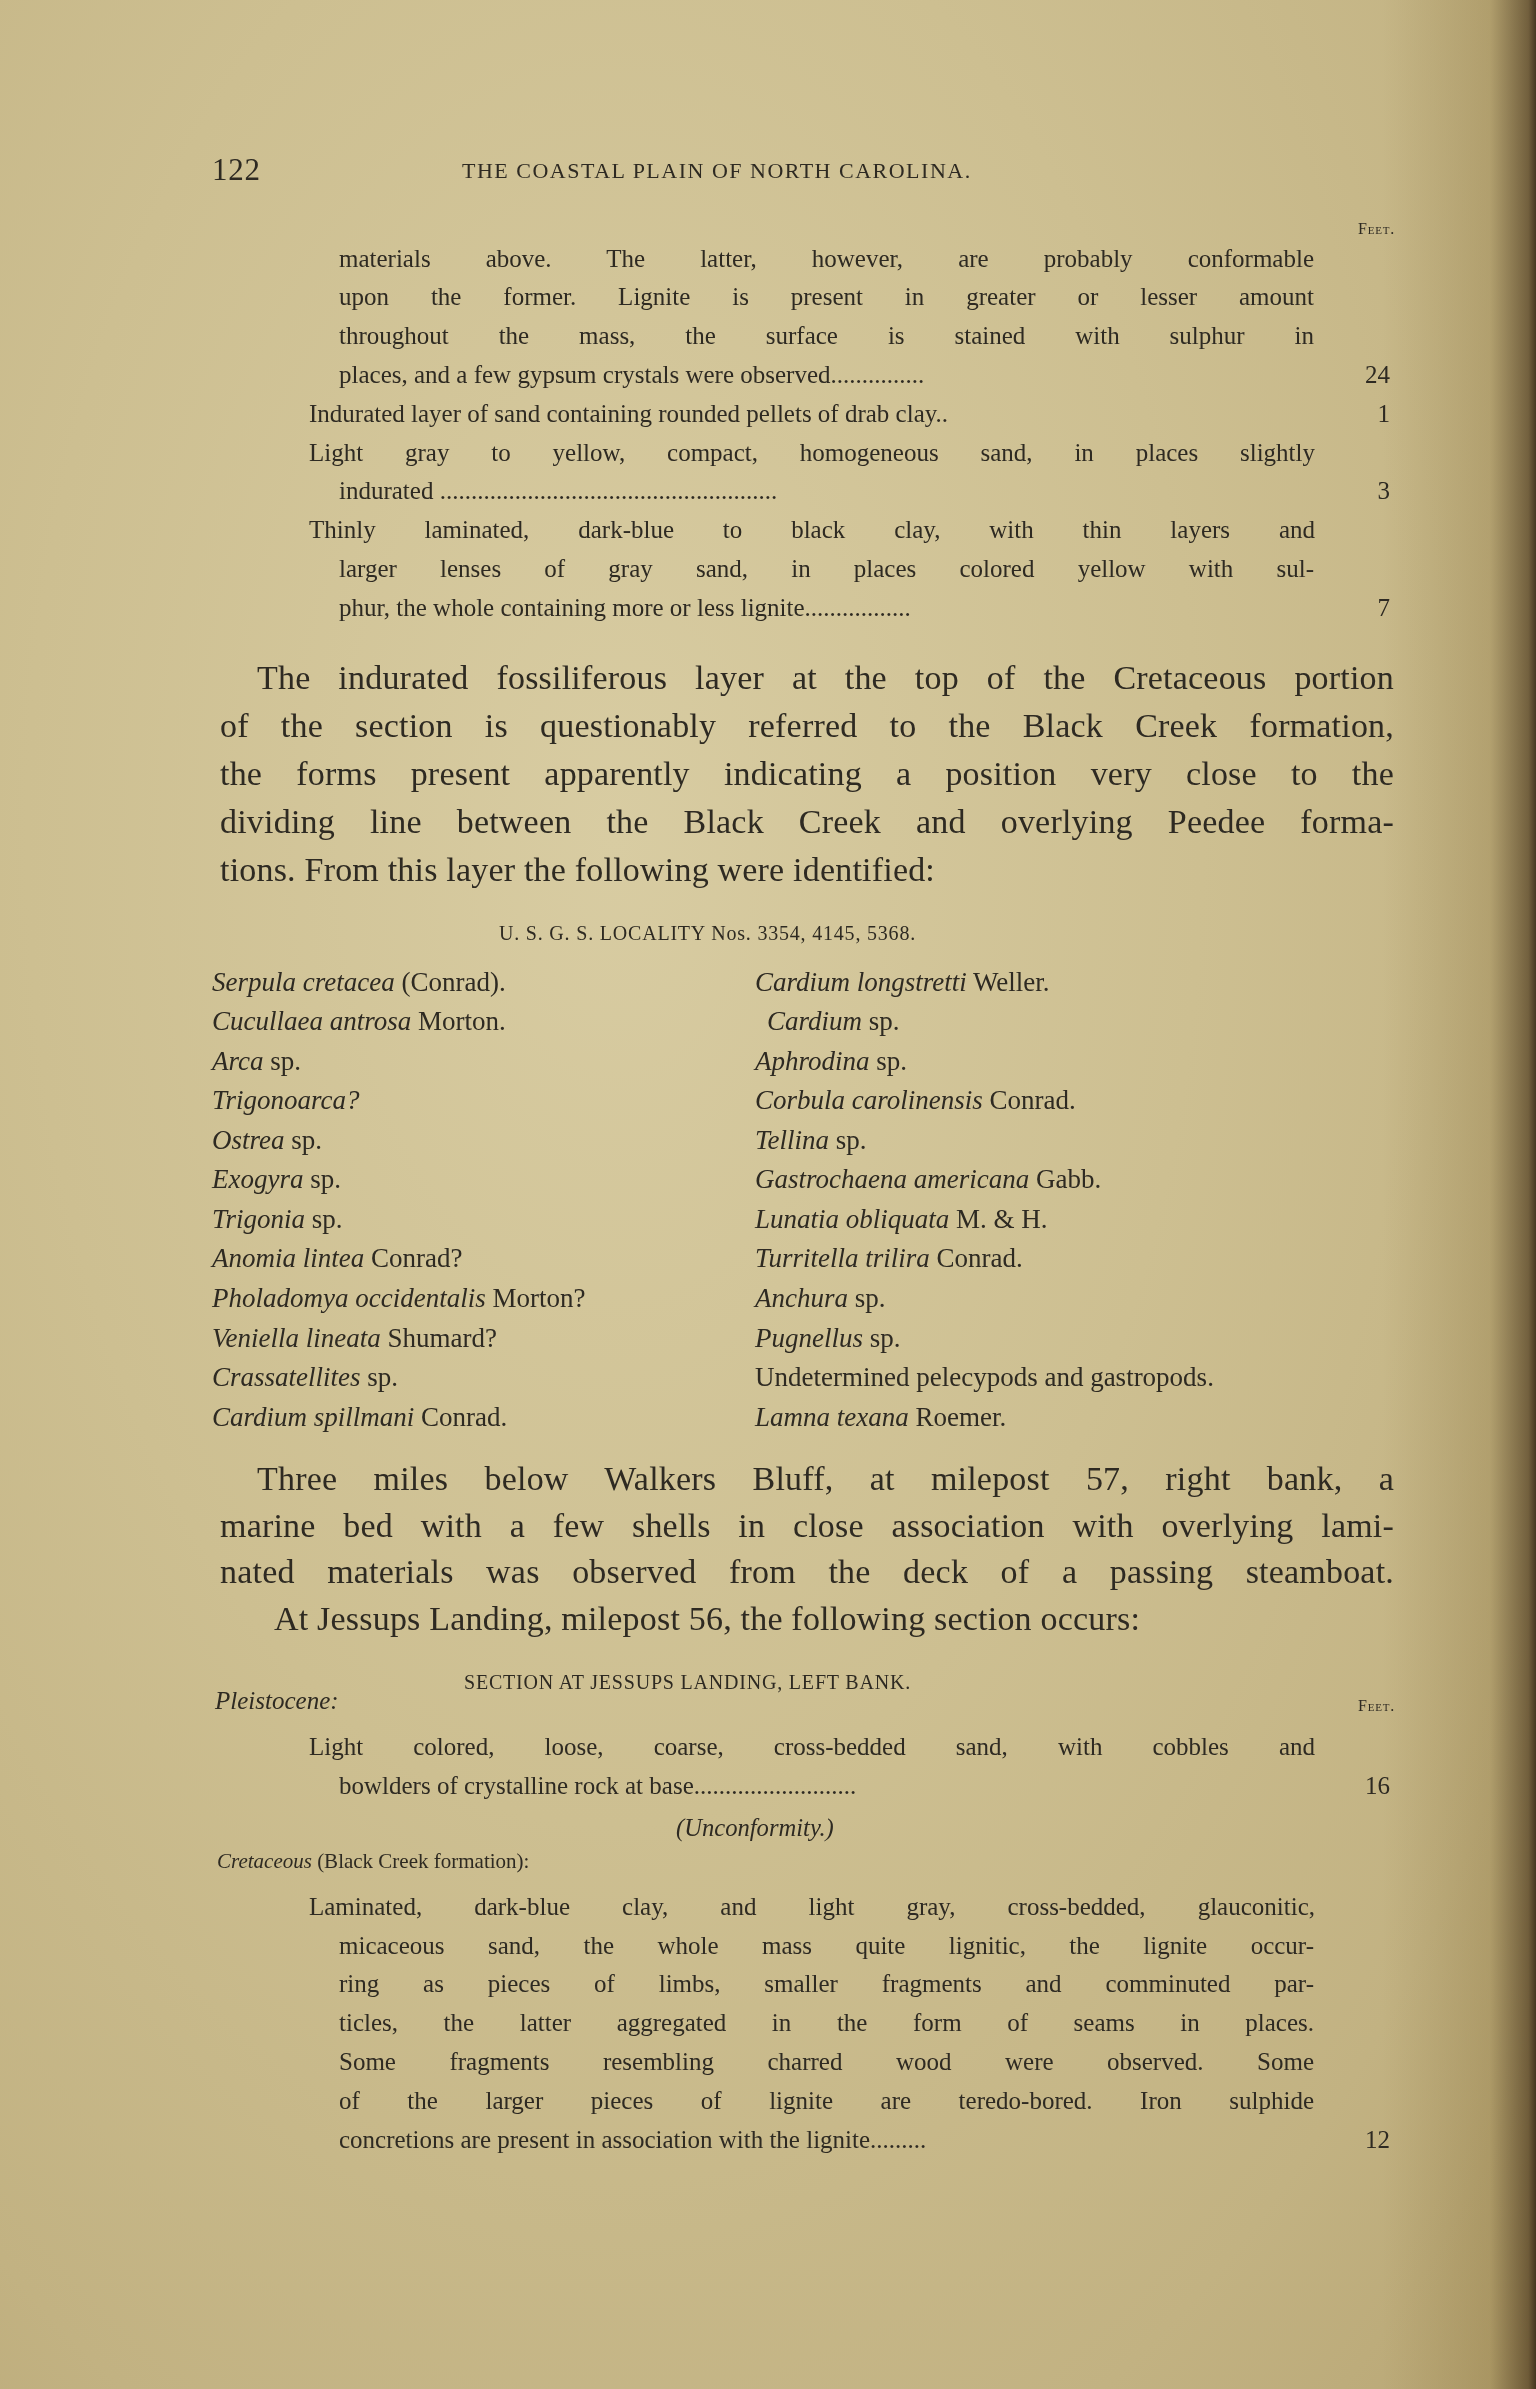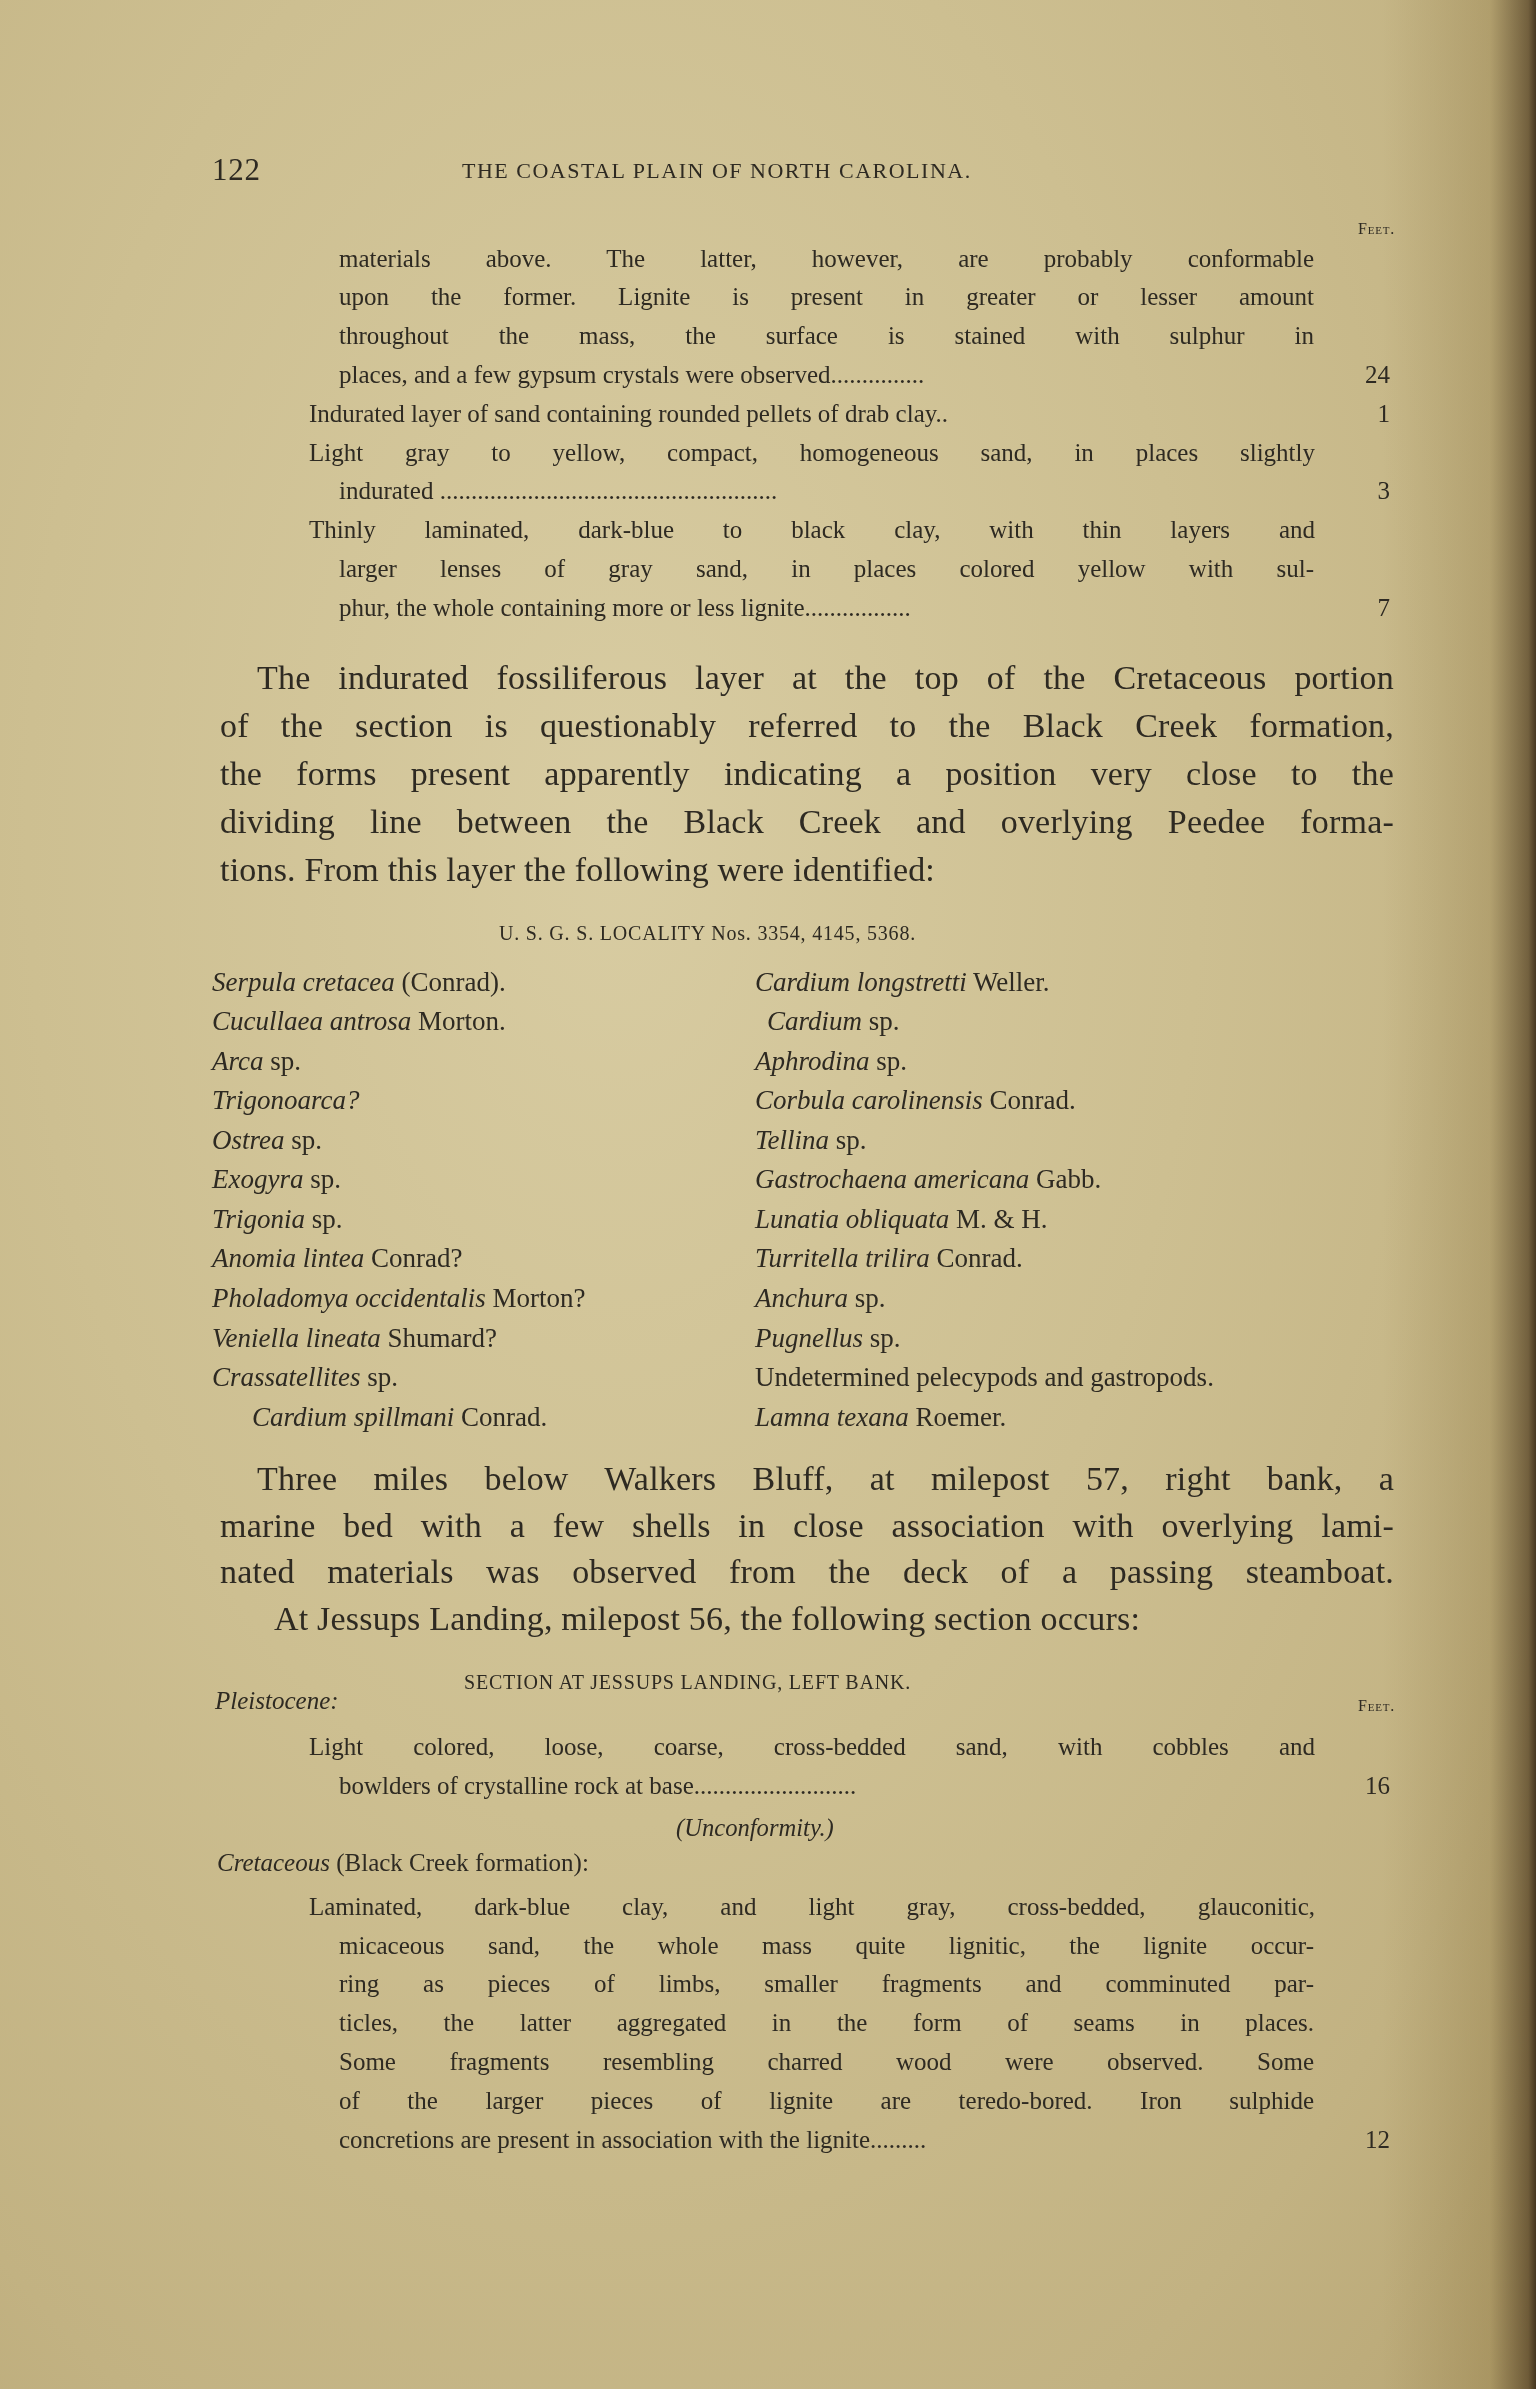--- a/index.html
+++ b/index.html
@@ -98,21 +98,21 @@
       <div class="abs fossil" style="left: 212px; top: 1001px;"><i>Cucullaea antrosa</i><span> Morton.</span></div>
       <div class="abs fossil" style="left: 212px; top: 1041px;"><i>Arca</i><span> sp.</span></div>
       <div class="abs fossil" style="left: 212px; top: 1080px;"><i>Trigonoarca?</i></div>
       <div class="abs fossil" style="left: 212px; top: 1120px;"><i>Ostrea</i><span> sp.</span></div>
       <div class="abs fossil" style="left: 212px; top: 1159px;"><i>Exogyra</i><span> sp.</span></div>
       <div class="abs fossil" style="left: 212px; top: 1199px;"><i>Trigonia</i><span> sp.</span></div>
       <div class="abs fossil" style="left: 212px; top: 1238px;"><i>Anomia lintea</i><span> Conrad?</span></div>
       <div class="abs fossil" style="left: 212px; top: 1278px;"><i>Pholadomya occidentalis</i><span> Morton?</span></div>
       <div class="abs fossil" style="left: 212px; top: 1318px; font-family: Liberation Serif, serif;"><i>Veniella lineata</i><span> Shumard?</span></div>
       <div class="abs fossil" style="left: 212px; top: 1357px;"><i>Crassatellites</i><span> sp.</span></div>
-      <div class="abs fossil" style="left: 212px; top: 1397px; margin-left: 40px;"><i>Cardium spillmani</i><span> Conrad.</span></div>
+      <div class="abs fossil" style="left: 212px; top: 1397px;"><i>Cardium spillmani</i><span> Conrad.</span></div>
     </div>
   <div id="fossil-right">
       <div class="abs fossil" style="left: 755px; top: 962px;"><i>Cardium longstretti</i><span> Weller.</span></div>
       <div class="abs fossil" style="left: 755px; top: 1001px; margin-left: 12px;"><i>Cardium</i><span> sp.</span></div>
       <div class="abs fossil" style="left: 755px; top: 1041px;"><i>Aphrodina</i><span> sp.</span></div>
       <div class="abs fossil" style="left: 755px; top: 1080px;"><i>Corbula carolinensis</i><span> Conrad.</span></div>
       <div class="abs fossil" style="left: 755px; top: 1120px;"><i>Tellina</i><span> sp.</span></div>
       <div class="abs fossil" style="left: 755px; top: 1159px;"><i>Gastrochaena americana</i><span> Gabb.</span></div>
       <div class="abs fossil" style="left: 755px; top: 1199px;"><i>Lunatia obliquata</i><span> M. &amp; H.</span></div>
       <div class="abs fossil" style="left: 755px; top: 1238px;"><i>Turritella trilira</i><span> Conrad.</span></div>
@@ -139,21 +139,21 @@
   <div class="abs period" style="left:215px; top:1687px;">Pleistocene:</div>
   <div class="abs feet-head small-caps" style="left:1332px; top:1697px;">Feet.</div>
   <div id="pleist">
       <div class="abs sec-line" style="left: 309px; top: 1728px; width: 1006px; text-align: justify; text-align-last: justify;">
         <span class="txt" style="display: block;">Light colored, loose, coarse, cross-bedded sand, with cobbles and</span>
       </div>
       <div class="abs sec-line" style="left: 339px; top: 1767px; width: 975px;"><span class="txt">bowlders of crystalline rock at base..........................</span></div>
       <div class="abs feet-val" style="left: 1344px; top: 1767px; line-height: 38px;">16</div>
     </div>
   <div class="abs unconf" style="left:676px; top:1814px;">(Unconformity.)</div>
-  <div class="abs" style="left:217px; top:1849px; font-size:25px;">
+  <div class="abs" style="left:217px; top:1849px; font-size:21px;">
     <i>Cretaceous</i>
     <span>(Black Creek formation):</span>
   </div>
   <div id="cret">
       <div class="abs sec-line" style="left: 309px; top: 1888px; width: 1006px; text-align: justify; text-align-last: justify;">
         <span class="txt" style="display: block;">Laminated, dark-blue clay, and light gray, cross-bedded, glauconitic,</span>
       </div>
       <div class="abs sec-line" style="left: 339px; top: 1927px; width: 975px; text-align: justify; text-align-last: justify;">
         <span class="txt" style="display: block;">micaceous sand, the whole mass quite lignitic, the lignite occur-</span>
       </div>

